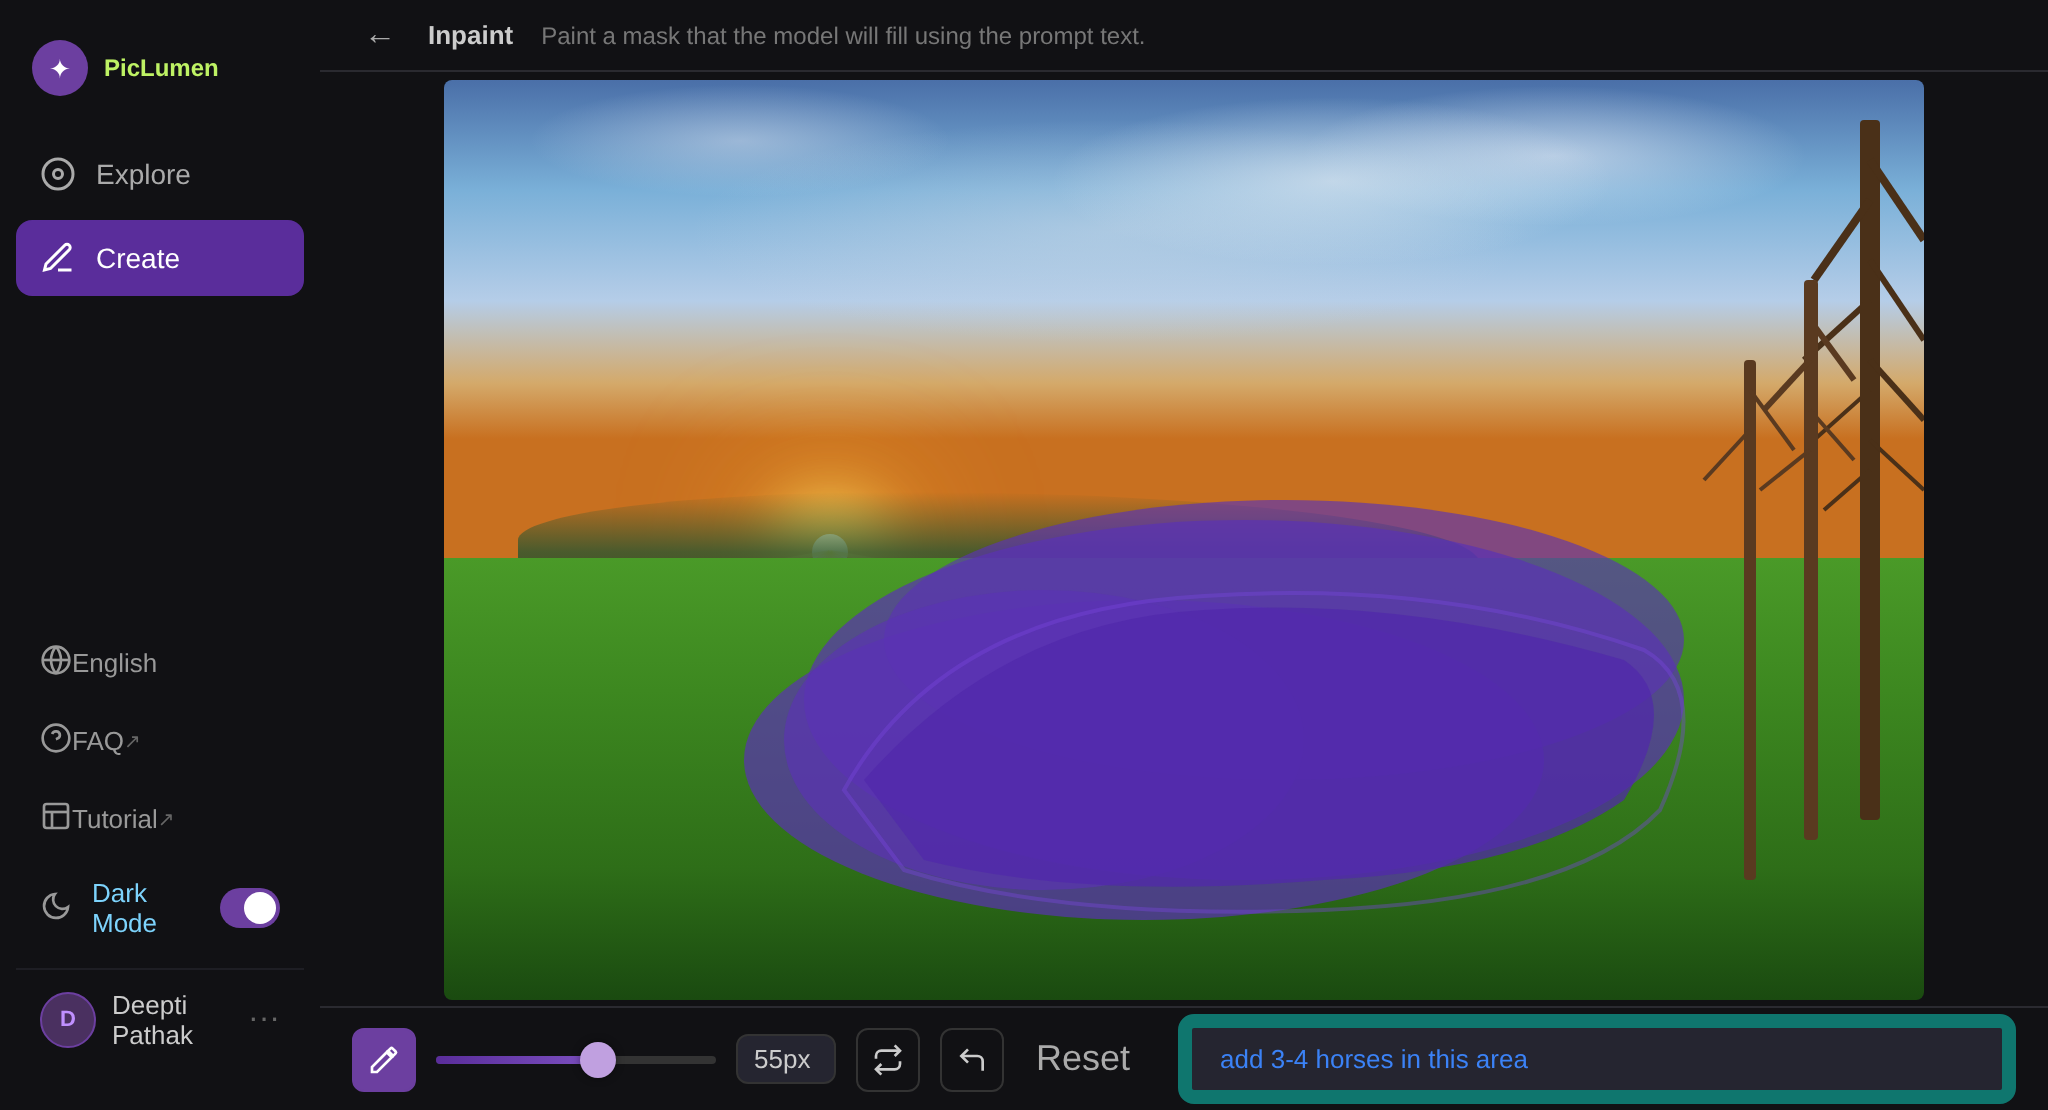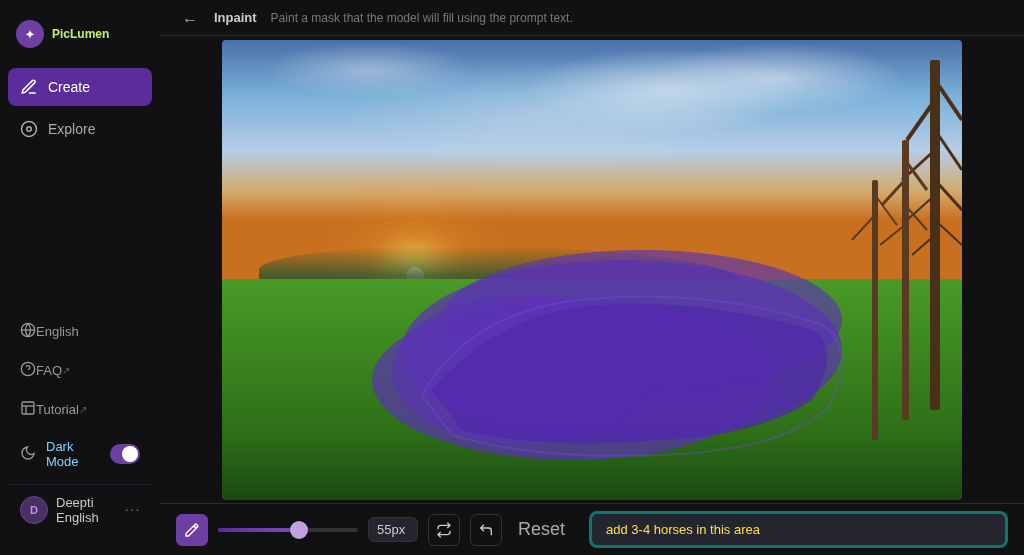--- a/index.html
+++ b/index.html
@@ -390,25 +390,25 @@
       border: none;
       color: #aaa;
       font-size: 18px;
       cursor: pointer;
       padding: 0 6px;
     }
 
     .prompt-input {
       flex: 1;
       background: #252530;
-      border: 3px solid #0f766e;
+      border: 7px solid #0f766e;
       border-radius: 8px;
       padding: 8px 14px;
       font-size: 13px;
-      color: #fde047;
+      color: #3b82f6;
       outline: none;
       margin-left: 8px;
     }
 
     .prompt-input::placeholder { color: #555; }
 
     .submit-btn {
       background: #6c3fa0;
       border: none;
       border-radius: 8px;
@@ -430,37 +430,37 @@
 
 <div class="app-container">
 
   <div class="sidebar">
     <div class="logo-area">
       <div class="logo-icon">✦</div>
       <span class="logo-text">PicLumen</span>
     </div>
 
     <div class="nav-items">
+      <div class="nav-item">
+        <span class="nav-icon">
+          <svg width="18" height="18" viewBox="0 0 24 24" fill="none" stroke="currentColor" stroke-width="2">
+            <circle cx="12" cy="12" r="10"></circle>
+            <circle cx="12" cy="12" r="3"></circle>
+          </svg>
+        </span>
+        <span>Explore</span>
+      </div>
       <div class="nav-item active">
         <span class="nav-icon">
           <svg width="18" height="18" viewBox="0 0 24 24" fill="none" stroke="currentColor" stroke-width="2">
             <path d="M12 20h9"></path>
             <path d="M16.5 3.5a2.121 2.121 0 013 3L7 19l-4 1 1-4L16.5 3.5z"></path>
           </svg>
         </span>
         <span>Create</span>
-      </div>
-      <div class="nav-item">
-        <span class="nav-icon">
-          <svg width="18" height="18" viewBox="0 0 24 24" fill="none" stroke="currentColor" stroke-width="2">
-            <circle cx="12" cy="12" r="10"></circle>
-            <circle cx="12" cy="12" r="3"></circle>
-          </svg>
-        </span>
-        <span>Explore</span>
       </div>
     </div>
 
     <div class="sidebar-bottom">
       <div class="sidebar-link">
         <span>
           <svg width="16" height="16" viewBox="0 0 24 24" fill="none" stroke="#999" stroke-width="2">
             <circle cx="12" cy="12" r="10"></circle>
             <line x1="2" y1="12" x2="22" y2="12"></line>
             <path d="M12 2a15.3 15.3 0 010 20M12 2a15.3 15.3 0 000 20"></path>
@@ -498,21 +498,21 @@
         </span>
         <span>Dark Mode</span>
         <div class="toggle-track">
           <div class="toggle-thumb"></div>
         </div>
       </div>
       <div class="user-row">
         <div class="user-avatar">
           <span>D</span>
         </div>
-        <span class="user-name">Deepti English</span>
+        <span class="user-name">Deepti Pathak</span>
         <span class="user-more">···</span>
       </div>
     </div>
   </div>
 
   <div class="main-content">
 
     <div class="top-bar">
       <span class="back-btn">←</span>
       <span class="top-bar-title">Inpaint</span>

